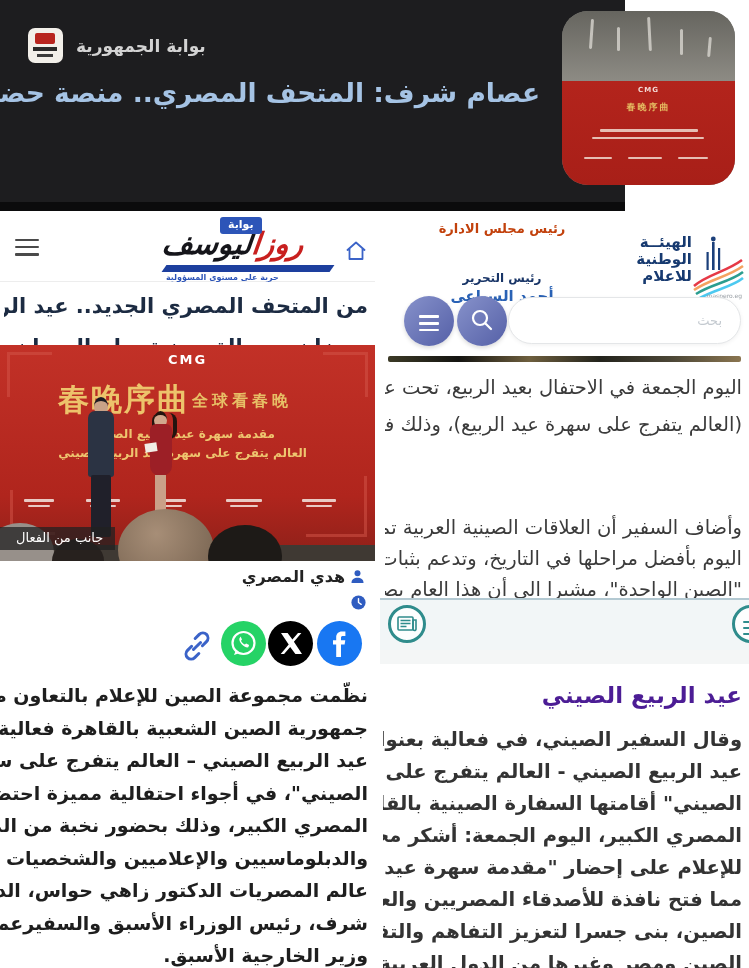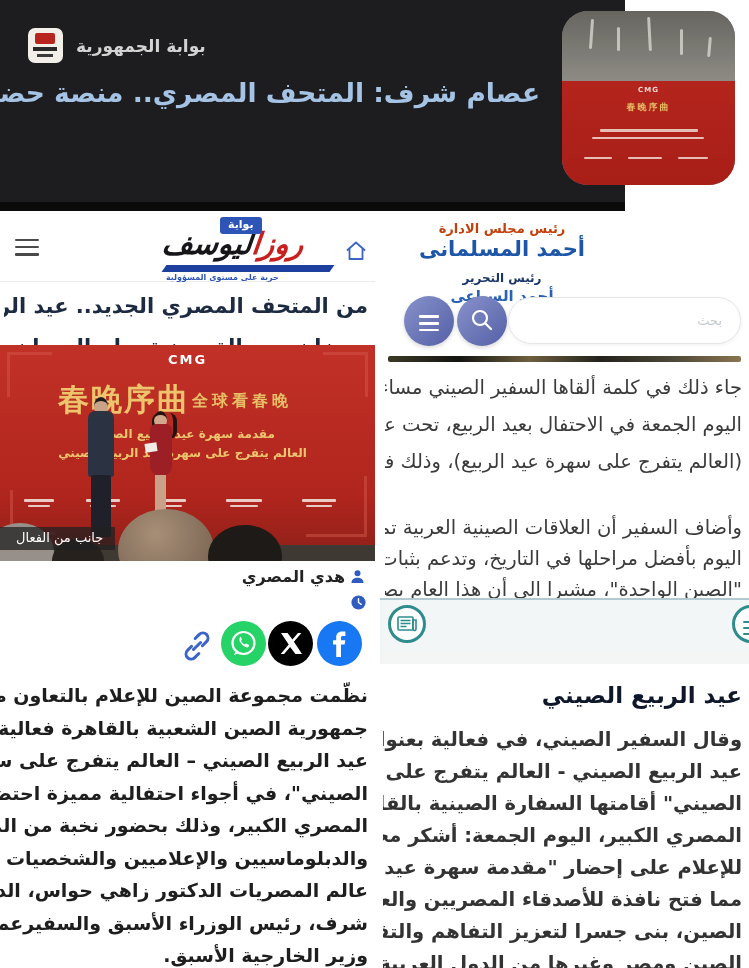--- a/index.html
+++ b/index.html
@@ -113,21 +113,21 @@
   .dostor-banner{left:380px;top:598px;width:375px;height:50px;background:#f2f6f7;
                  border-top:2px solid #b3c9d2;border-bottom:2px solid #cddde4;}
   .tealcircle{position:absolute;width:38px;height:38px;border-radius:50%;border:3px solid #2f8c8c;
               background:#fdfefe;box-sizing:border-box;}
   .dostor-logo{position:absolute;left:150px;top:5px;width:130px;text-align:center;font-size:31px;
                font-weight:900;color:#1a1a1c;direction:rtl;white-space:nowrap;}
   .dostor-red{color:#e0211f;}
   .tc-lines span{display:block;width:16px;height:2.4px;background:#2f8c8c;margin:3.6px auto;border-radius:1px;}
   .tc-lines{padding-top:9px;}
   .sub-banner-strip{left:380px;top:650px;width:369px;height:14px;background:#f4f6f6;}
-  .red-heading{left:420px;top:682px;width:322px;text-align:right;color:#0f172a;font-size:23px;font-weight:800;}
+  .red-heading{left:420px;top:682px;width:322px;text-align:right;color:#4c1d95;font-size:23px;font-weight:800;}
   .p3{left:383px;top:724px;width:359px;font-size:19.5px;font-weight:600;line-height:32px;color:#333;}
 </style>
 </head>
 <body>
 
 <div class="page">
 
   <div class="hero">
     <div class="abs hero-brandicon">
       <span class="m1"></span>
@@ -266,27 +266,45 @@
       <div class="nowrap">الصيني"، في أجواء احتفالية مميزة احتضنها المتح</div>
       <div class="nowrap">المصري الكبير،  وذلك بحضور نخبة من المسؤولي</div>
       <div class="nowrap">والدبلوماسيين والإعلاميين والشخصيات العامة ابرز</div>
       <div class="nowrap">عالم المصريات الدكتور زاهي حواس، الدكتورعص</div>
       <div class="nowrap">شرف، رئيس الوزراء الأسبق والسفيرعمرو حمزة، مسا</div>
       <div class="nowrap">وزير الخارجية الأسبق.</div>
     </div>
 
   <div class="abs chair">
     <div class="lbl">رئيس مجلس الادارة</div>
-    <div class="nm">أحمد المسلمانى</div>
   </div>
   <div class="abs editor">
     <div class="lbl">رئيس التحرير</div>
     <div class="nm">أحمد السباعى</div>
   </div>
 
+  <div class="abs nma">
+    <div class="nma-text">
+        <div class="nowrap">الهيئــة</div>
+        <div class="nowrap">الوطنية</div>
+        <div class="nowrap">للاعلام</div>
+      </div>
+    <svg class="nma-svg" width="52" height="70" viewBox="0 0 52 70">
+      <rect x="20" y="10" width="2.6" height="28" fill="#1b3f7a"></rect>
+      <circle cx="21.3" cy="7" r="2.4" fill="#1b3f7a"></circle>
+      <rect x="26" y="16" width="2.2" height="22" fill="#1b3f7a"></rect>
+      <rect x="14.5" y="20" width="2.2" height="18" fill="#1b3f7a"></rect>
+      <path d="M2 54 C 16 42, 34 40, 50 28" stroke="#e63946" stroke-width="2.6" fill="none"></path>
+      <path d="M2 58 C 18 47, 36 45, 51 34" stroke="#f4a261" stroke-width="2.6" fill="none"></path>
+      <path d="M4 62 C 20 52, 38 50, 51 40" stroke="#2a9d8f" stroke-width="2.6" fill="none"></path>
+      <path d="M8 66 C 24 57, 40 55, 51 46" stroke="#4cc9f0" stroke-width="2.6" fill="none"></path>
+      <text x="28" y="69" font-size="5" fill="#9aa0a6"> </text>
+    </svg>
+    <div class="abs" style="right:2px;top:60px;font-size:6px;color:#9aa0a6;direction:ltr;">maspero.eg</div>
+  </div>
 
   <div class="circle-btn" style="left:404px;top:296px;">
     <div class="cb-lines">
         <span></span>
         <span></span>
         <span></span>
       </div>
   </div>
   <div class="circle-btn" style="left:457px;top:296px;">
     <svg width="50" height="50" viewBox="0 0 50 50">
@@ -294,21 +312,20 @@
       <path d="M28.5 27.5 L34 33" stroke="#fff" stroke-width="2.2" stroke-linecap="round"></path>
     </svg>
   </div>
   <div class="abs search-wrap">
     <input class="search-input" type="text" placeholder="بحث" style="">
   </div>
 
   <div class="abs photo-strip"></div>
 
   <div class="para p1">
-      <div class="nowrap">جاء ذلك في كلمة ألقاها السفير الصيني مساء</div>
       <div class="nowrap">اليوم الجمعة في الاحتفال بعيد الربيع، تحت عنوان</div>
       <div class="nowrap">(العالم يتفرج على سهرة عيد الربيع)، وذلك في</div>
     </div>
   <div class="para p2">
       <div class="nowrap">وأضاف السفير أن العلاقات الصينية العربية تمر</div>
       <div class="nowrap">اليوم بأفضل مراحلها في التاريخ، وتدعم بثبات مبدأ</div>
       <div class="nowrap">"الصين الواحدة"، مشيرا الى أن هذا العام يصادف</div>
     </div>
 
   <div class="abs dostor-banner">

